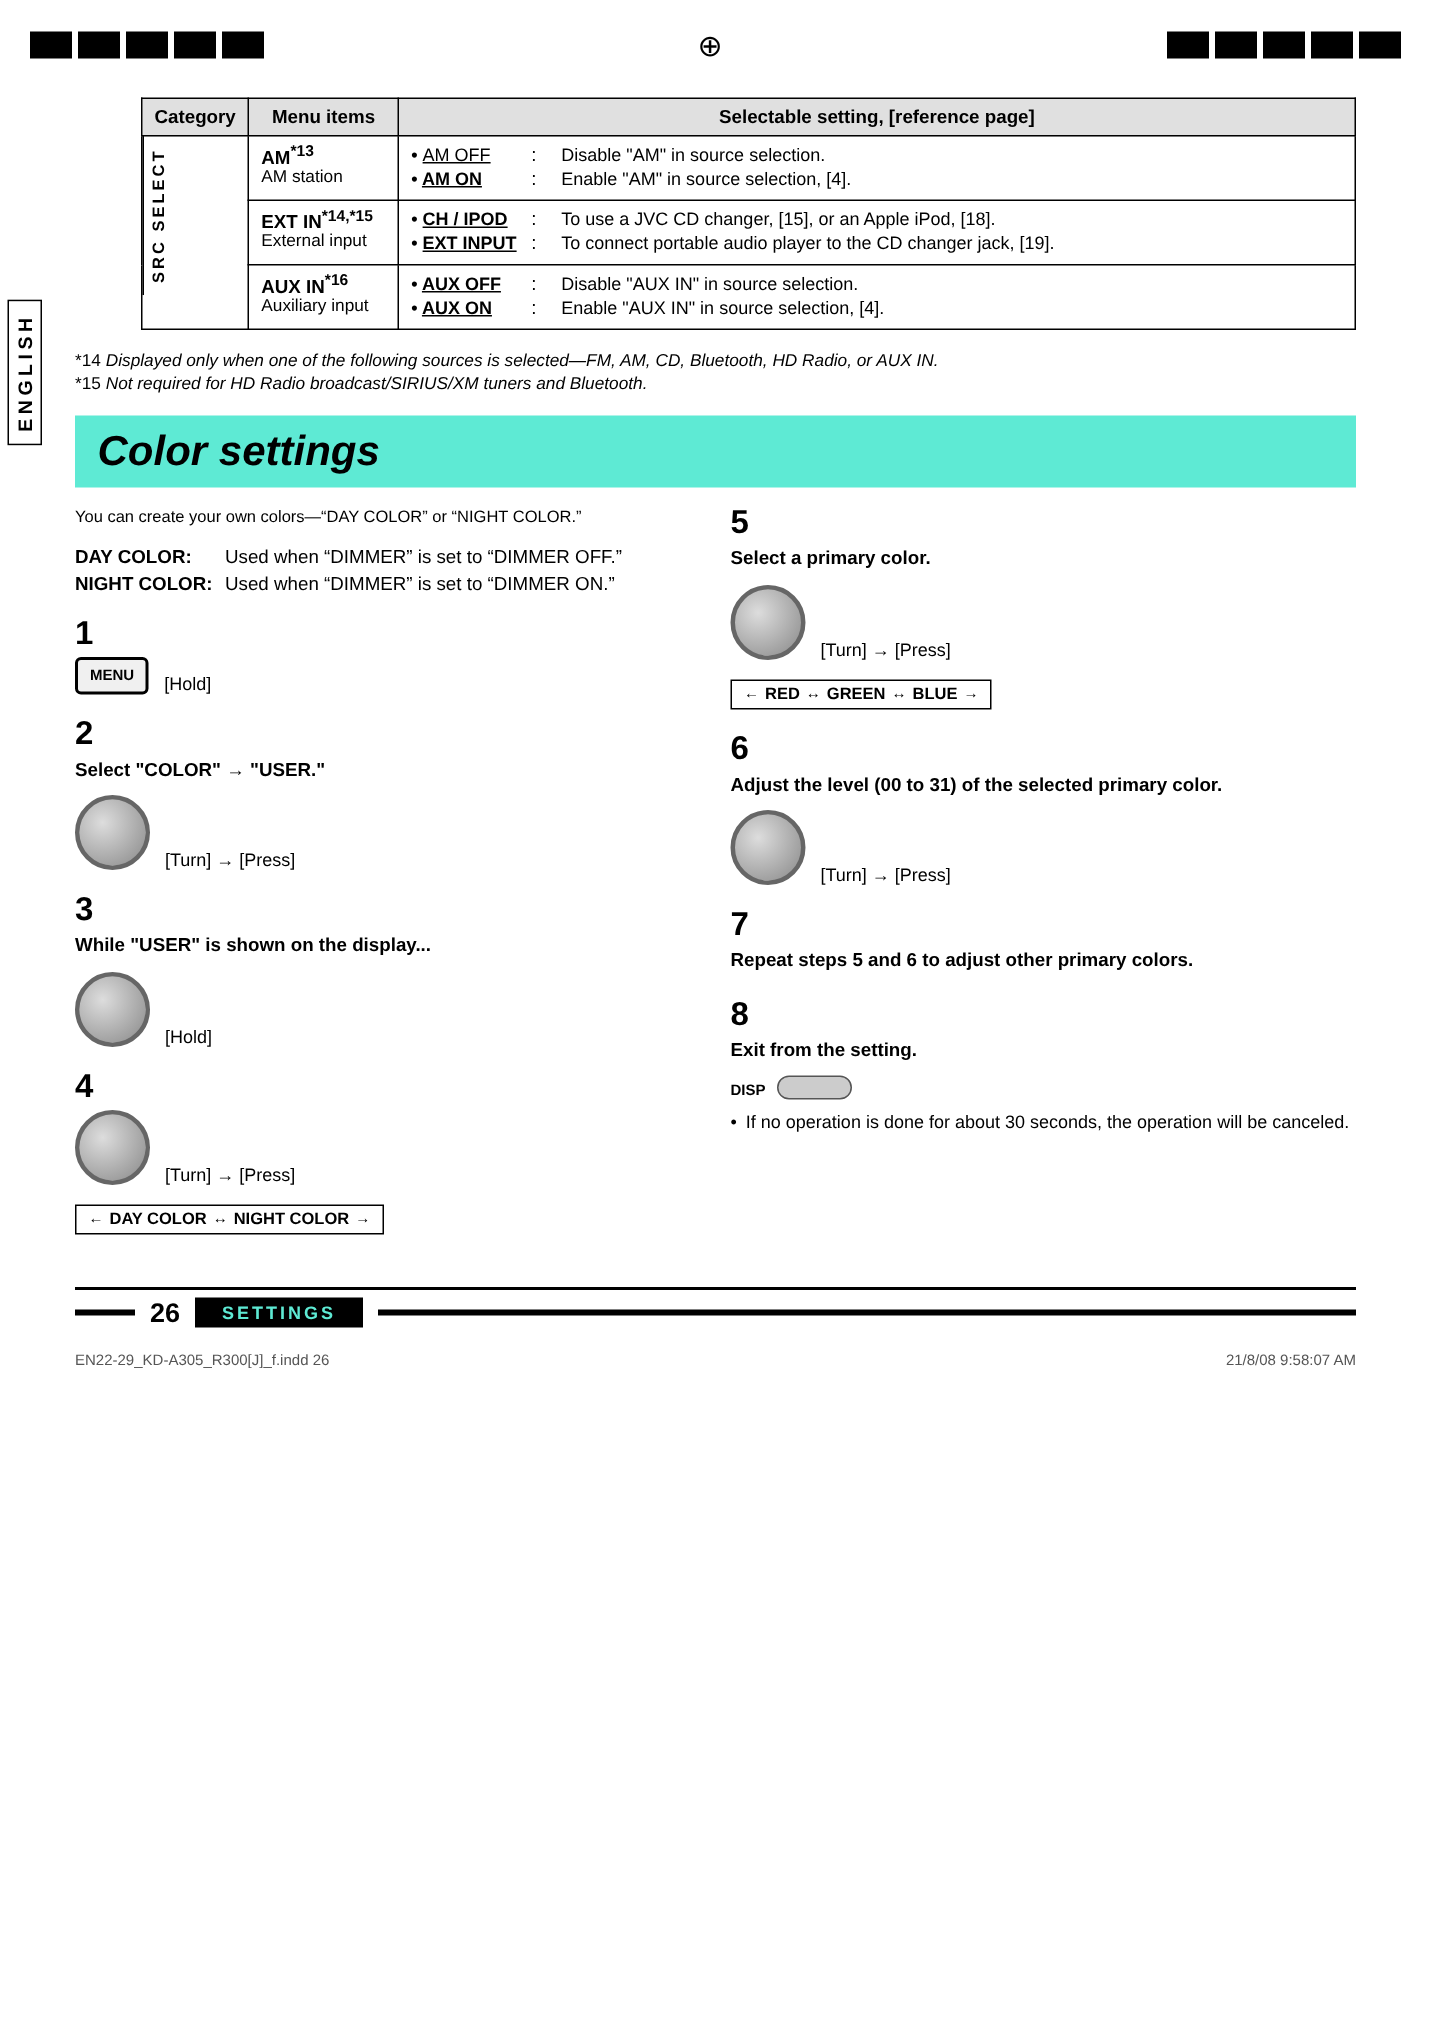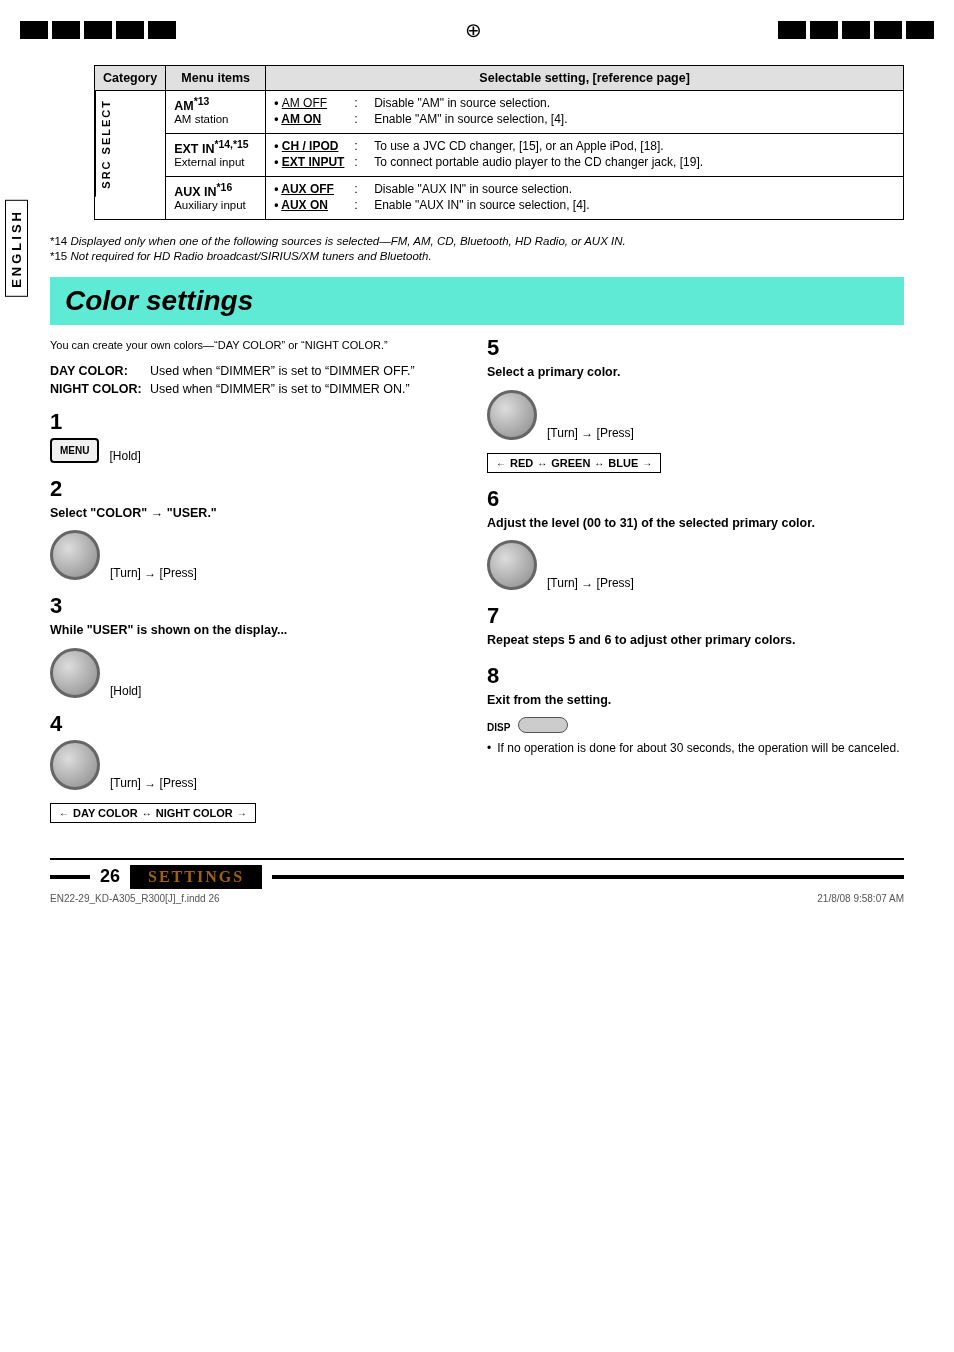--- a/index.html
+++ b/index.html
@@ -305,33 +305,32 @@
       border-top: 2px solid #000;
       padding-top: 5px;
     }
     .page-num {
       font-size: 18px;
       font-weight: bold;
       margin-right: 10px;
     }
     .settings-badge {
       background: #000;
-      color: #a16207;
+      color: #5eead4;
       padding: 3px 18px;
-      font-size: 16px;
+      font-size: 12px;
       font-weight: bold;
       letter-spacing: 2px;
-      font-family: Liberation Serif, serif;
     }
 
     
     .footer {
       display: flex;
       justify-content: space-between;
-      margin-top: 4px;
+      margin-top: 16px;
       font-size: 10px;
       color: #555;
     }
 
     
     .english-sidebar {
       position: absolute;
       left: 5px;
       top: 200px;
       writing-mode: vertical-rl;

